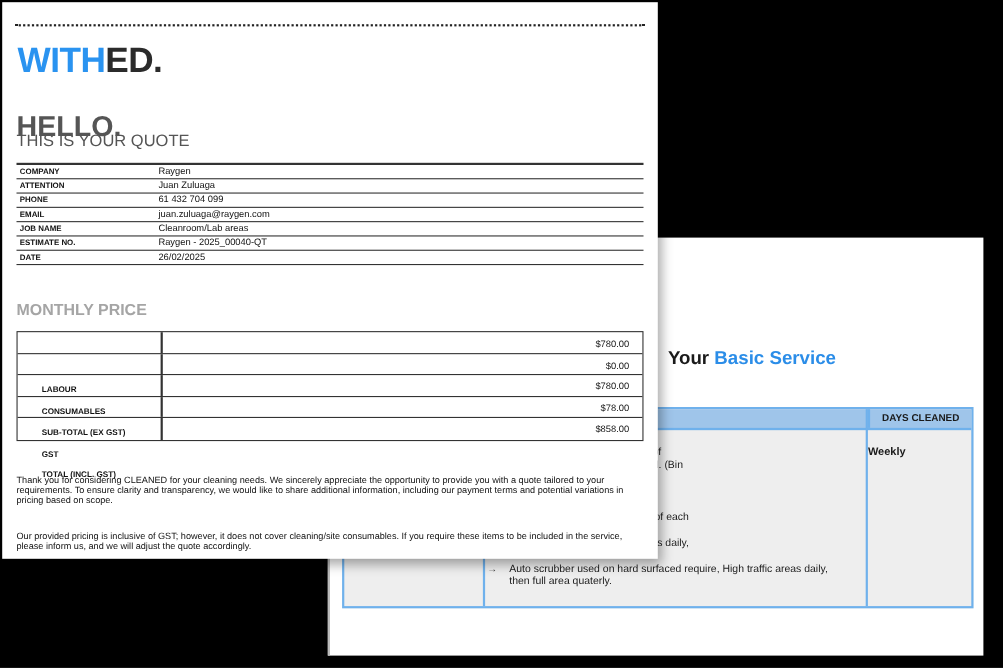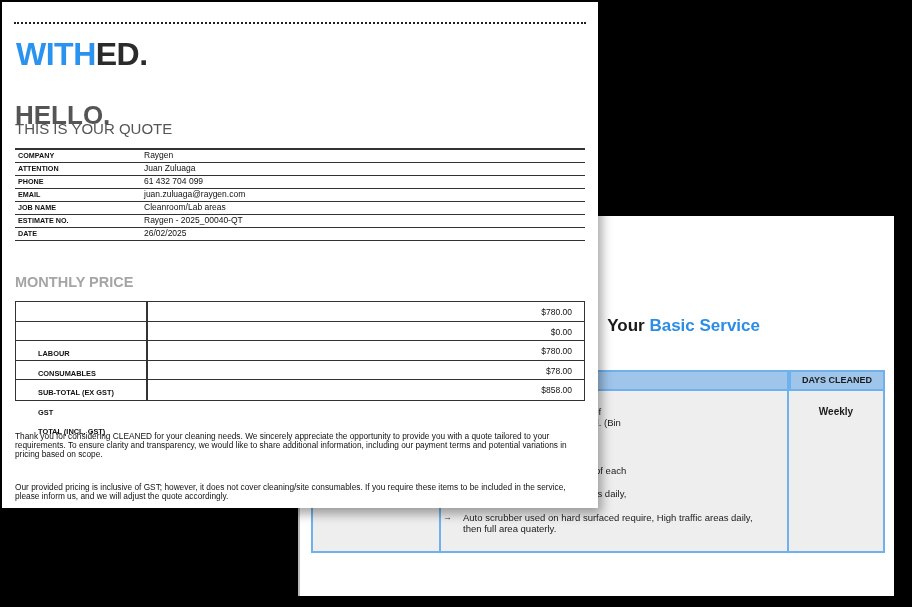--- a/index.html
+++ b/index.html
@@ -25,21 +25,21 @@
       background: #9fc5ea; border-bottom: 2px solid #6fb1ec;
     }
     .svc-head .col-days {
       position: absolute; right: 0; top: 0; width: 94px; height: 17px;
       border-left: 2px solid #6fb1ec; font-size: 9px; font-weight: bold;
       text-align: center; line-height: 17px; color: #1a1a1a;
     }
     .svc-vline1 { position: absolute; left: 126px; top: 19px; bottom: 0; width: 2px; background: #6fb1ec; }
     .svc-vline2 { position: absolute; right: 94px; top: 0; bottom: 0; width: 2px; background: #6fb1ec; }
     .svc-days-val {
-      position: absolute; right: 0; top: 34px; width: 94px; text-align: center;
+      position: absolute; right: 0; top: 34px; width: 94px; text-align: left;
       font-size: 10px; font-weight: bold; color: #1a1a1a;
     }
     .svc-item { position: absolute; left: 150px; font-size: 9.5px; line-height: 11px; color: #1a1a1a; width: 320px; }
     .svc-item .arrow { position: absolute; left: -20px; top: 0; font-size: 9px; color: #444; }
 
     
     .page-front {
       position: absolute; left: 2px; top: 2px; width: 596px; height: 506px;
       background: #fff; box-shadow: 4px 6px 10px rgba(0,0,0,0.35); z-index: 2;
     }

